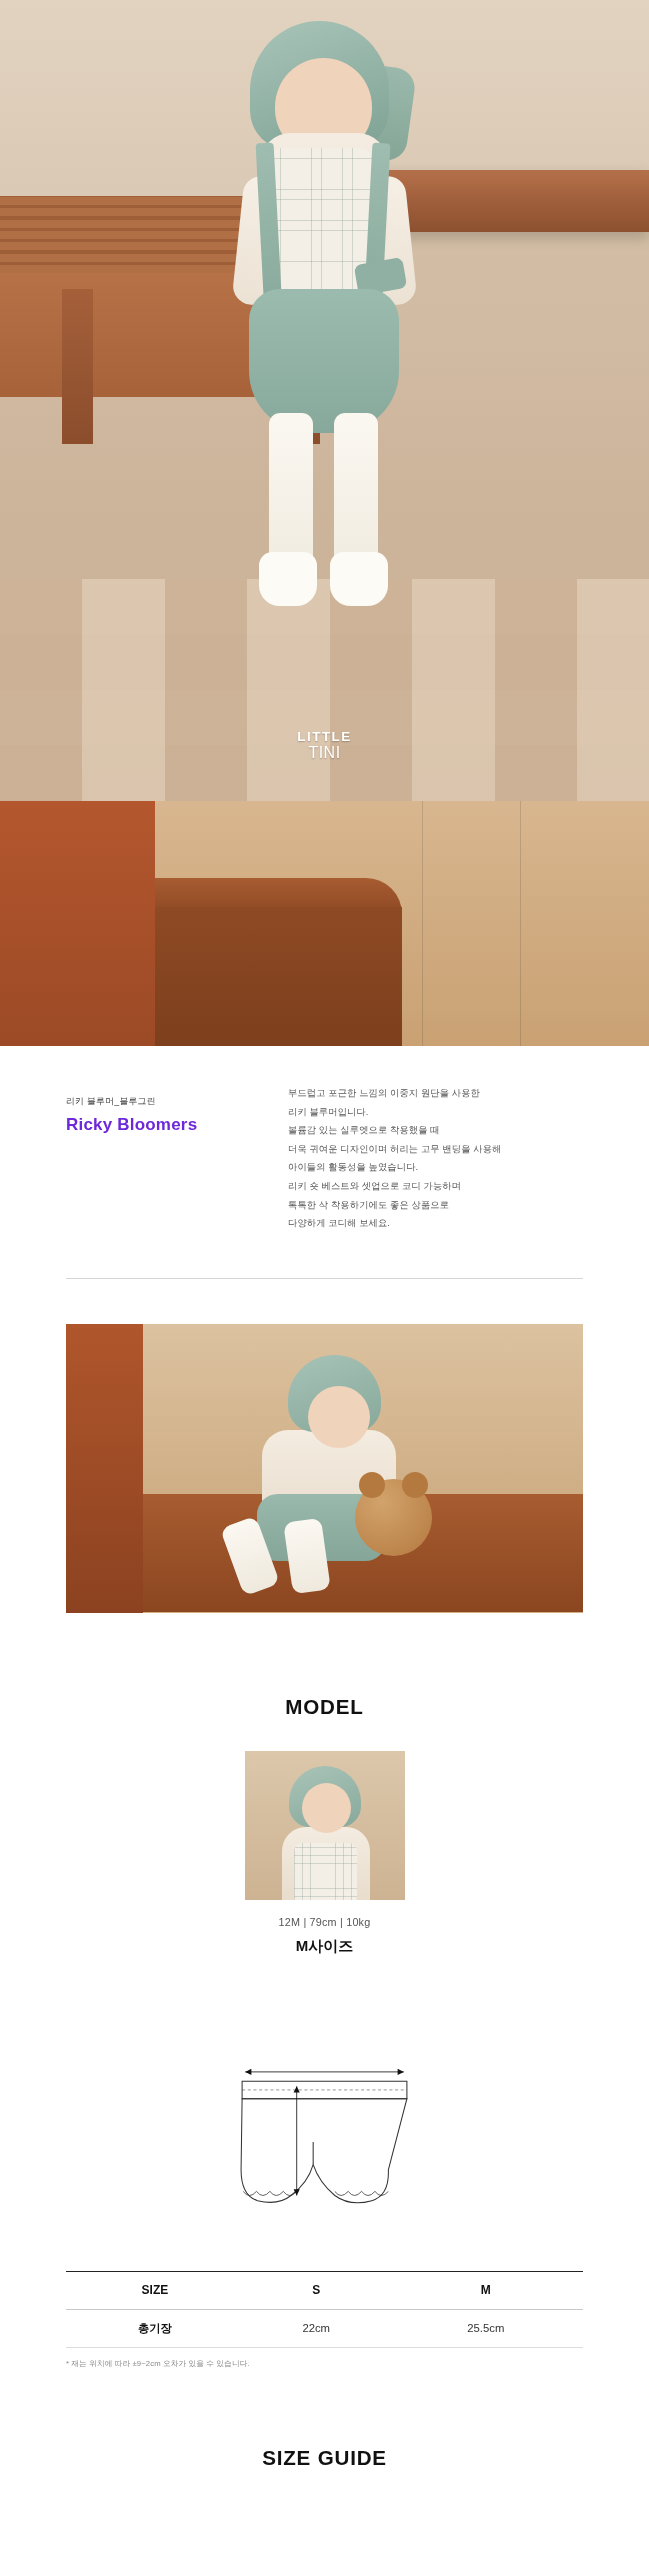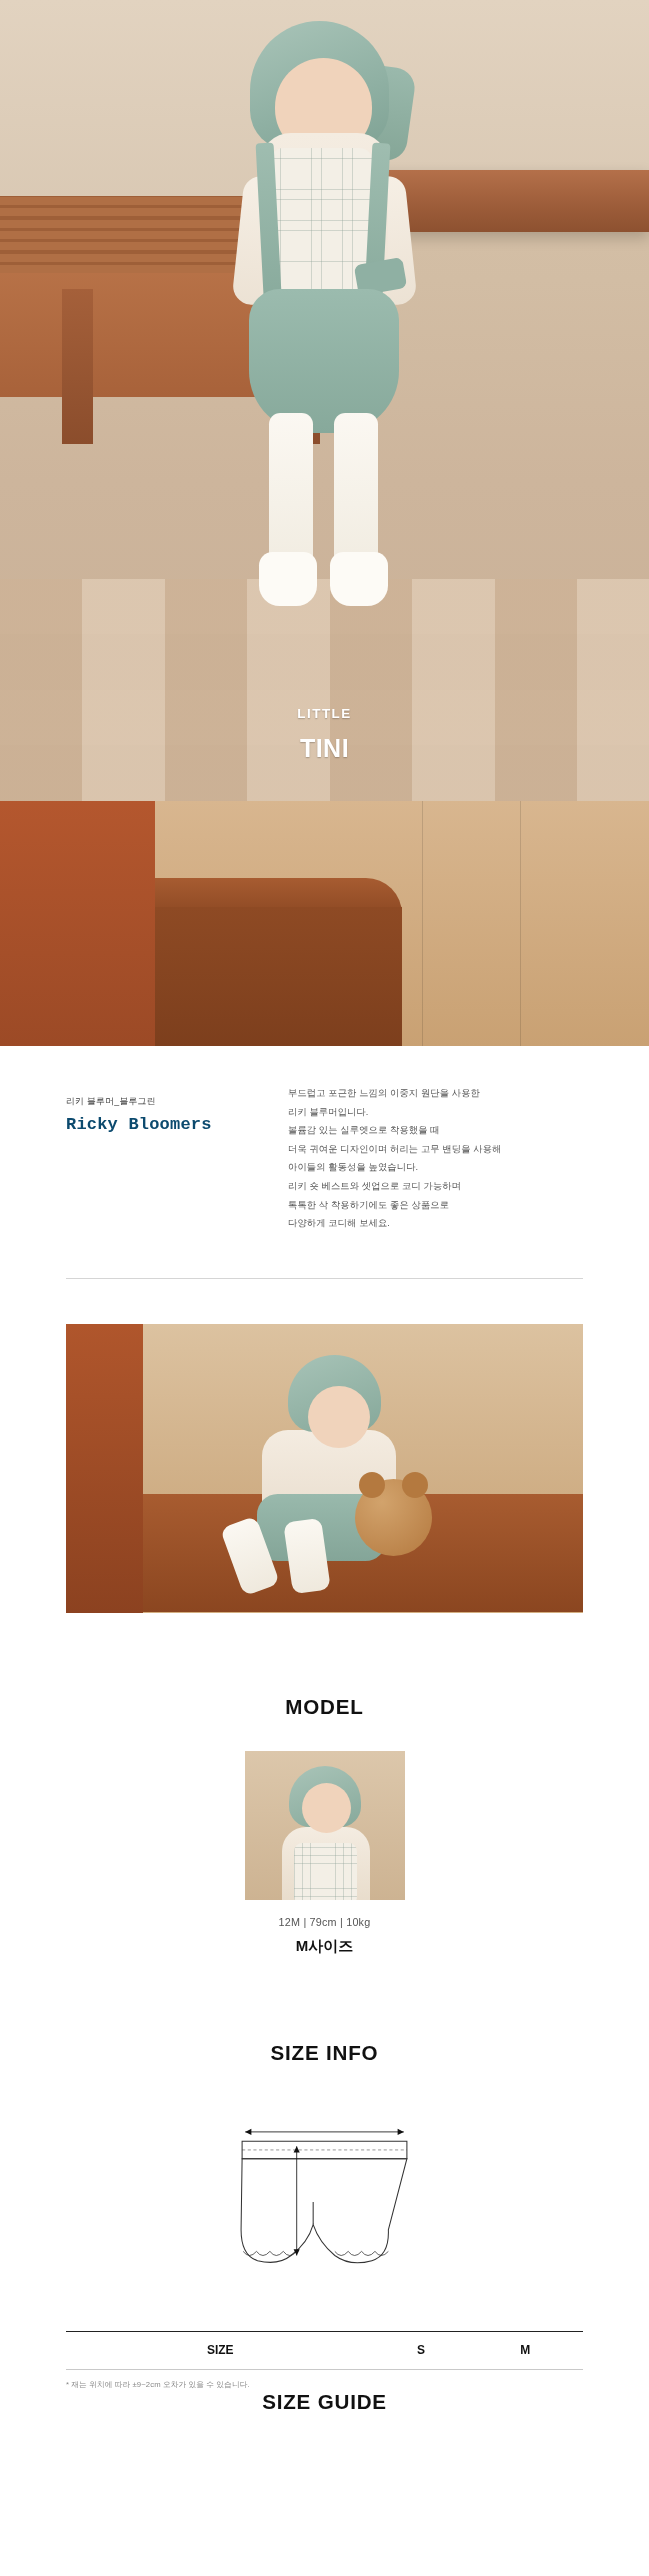--- a/index.html
+++ b/index.html
@@ -173,24 +173,24 @@
     color: #ffffff;
     line-height: 1.0;
     text-shadow: 0 0.5px 1.5px rgba(0,0,0,0.25);
   }
   .logo-stamp .l1 {
     font-size: 13.4px;
     letter-spacing: 1.5px;
     font-weight: 700;
   }
   .logo-stamp .l2 {
-    font-size: 25px;
-    font-weight: 700;
+    font-size: 16px;
+    font-weight: 400;
     letter-spacing: 0.5px;
-    margin-top: 16px;
+    margin-top: 2px;
   }
 
   
   .band {
     position: relative;
     width: 649px;
     height: 245px;
     overflow: hidden;
     background: linear-gradient(180deg,#d9bfa3 0%, #cdae8e 100%);
   }
@@ -230,24 +230,24 @@
     width: 222px;
     padding-top: 12.4px;
   }
   .desc-left .ko {
     font-size: 8.8px;
     color: #3b3b3b;
     letter-spacing: 0.3px;
     margin-bottom: 6.2px;
   }
   .desc-left .en {
-    font-family: Liberation Mono, monospace;
+    font-family: Liberation Sans, sans-serif;
     font-size: 17px;
     font-weight: 700;
-    color: #0c4a6e;
+    color: #6d28d9;
     letter-spacing: 0.2px;
   }
   .desc-right {
     flex: 1;
     font-size: 9.3px;
     line-height: 2.0;
     color: #555;
     letter-spacing: 0.1px;
   }
   .desc-right p { margin: 0; }
@@ -408,21 +408,21 @@
   }
   .size-note {
     width: 517px;
     margin: 10.3px auto 0 auto;
     font-size: 7.7px;
     color: #888;
     letter-spacing: 0.1px;
   }
 
   
-  .sizeguide-block { }
+  .sizeguide-block { margin-top: 77px; }
 </style>
 </head>
 <body>
 
 <div class="page">
 
   <div class="hero">
     <div class="hero-floor"></div>
     <div class="hero-wall"></div>
     <div class="hero-table"></div>
@@ -503,21 +503,20 @@
       <div class="mp-body"></div>
       <div class="mp-vest"></div>
       <div class="mp-bonnet"></div>
       <div class="mp-face"></div>
     </div>
     <div class="model-meta">12M | 79cm | 10kg</div>
     <div class="model-size">M사이즈</div>
   </div>
 
   <div class="sizeinfo-block">
-    <div class="section-title">SIZE INFO</div>
 
     <div class="sizedraw">
       <svg width="289" height="206" viewBox="0 0 560 400" fill="none">
 
         <path d="M120 78 L440 78 L440 112 L120 112 Z" stroke="#333" stroke-width="2" fill="none"></path>
         <path d="M120 95 L440 95" stroke="#333" stroke-width="1" stroke-dasharray="6 5"></path>
 
         <path d="M120 112 L118 250 Q118 300 150 310 Q190 320 215 300 Q248 275 258 240
                  Q270 275 300 300 Q330 322 372 310 Q406 300 404 250 L440 112 Z" stroke="#333" stroke-width="2" fill="none"></path>
 
@@ -538,20 +537,25 @@
 
     <table class="size-table">
       <thead>
         <tr>
           <th>SIZE</th>
           <th>S</th>
           <th>M</th>
         </tr>
       </thead>
       <tbody>
+        <tr>
+          <td>총기장</td>
+          <td>22cm</td>
+          <td>25.5cm</td>
+        </tr>
       </tbody>
     </table>
     <div class="size-note">* 재는 위치에 따라 ±9~2cm 오차가 있을 수 있습니다.</div>
   </div>
 
   <div class="sizeguide-block">
     <div class="section-title">SIZE GUIDE</div>
 
   </div>
 

